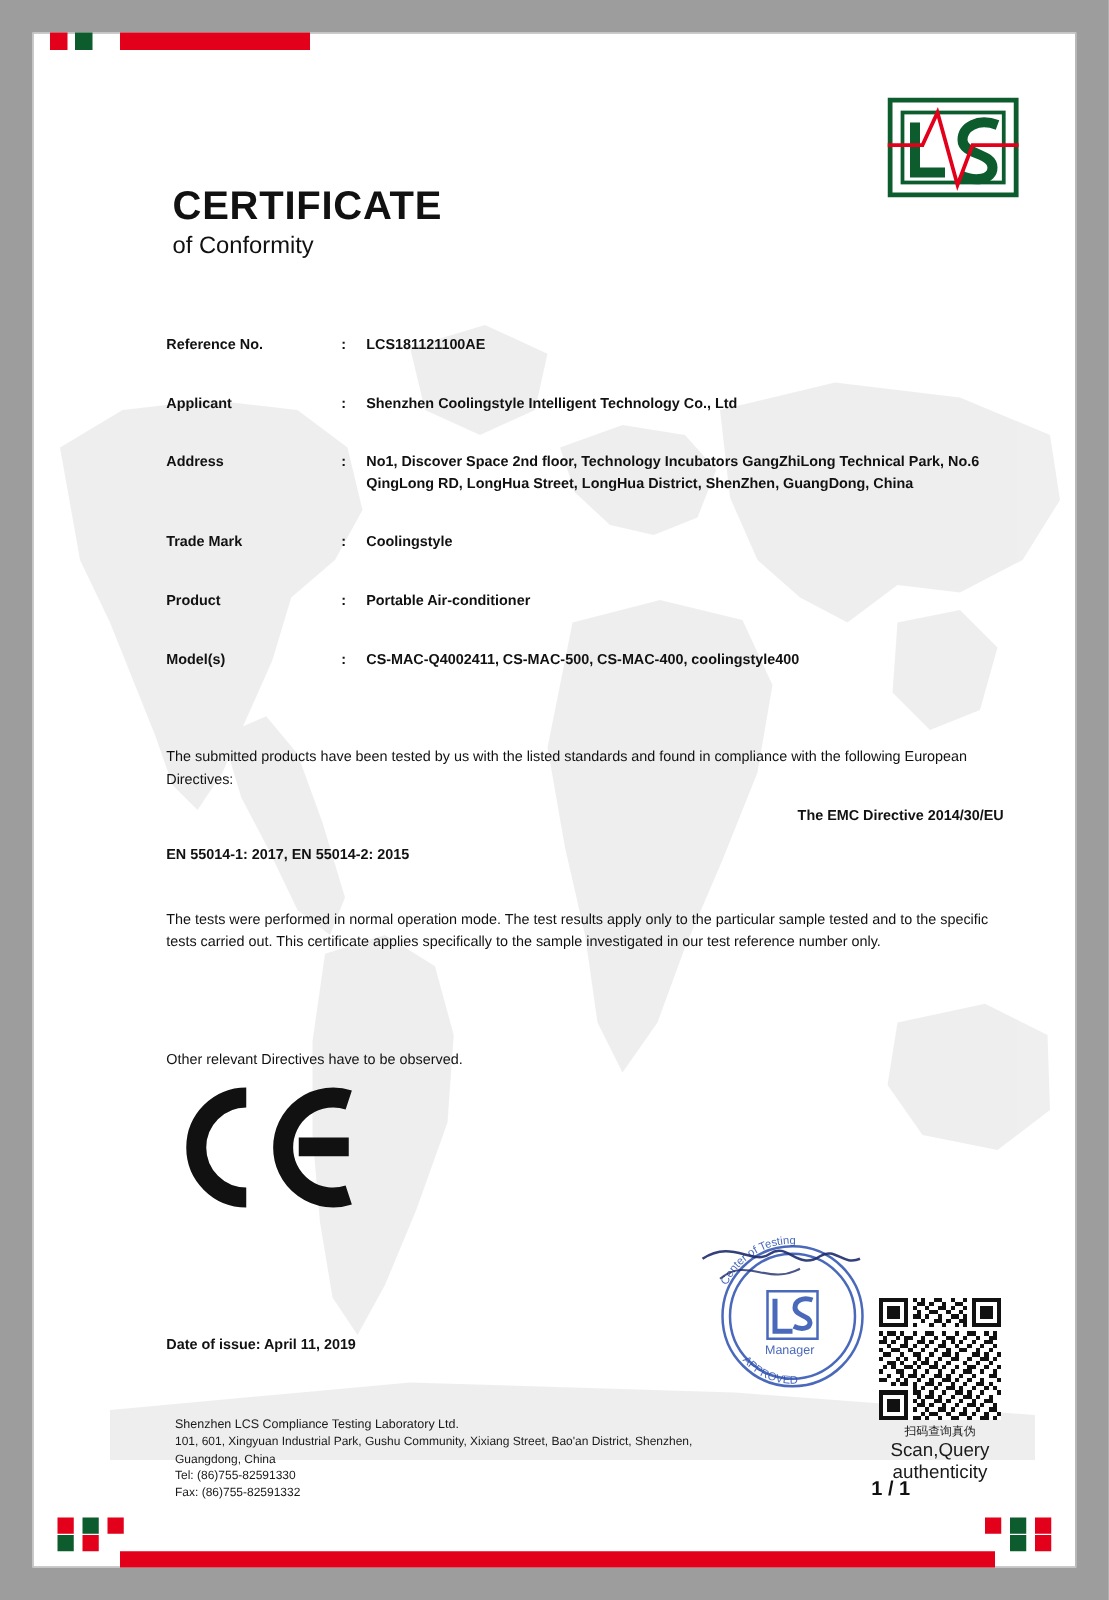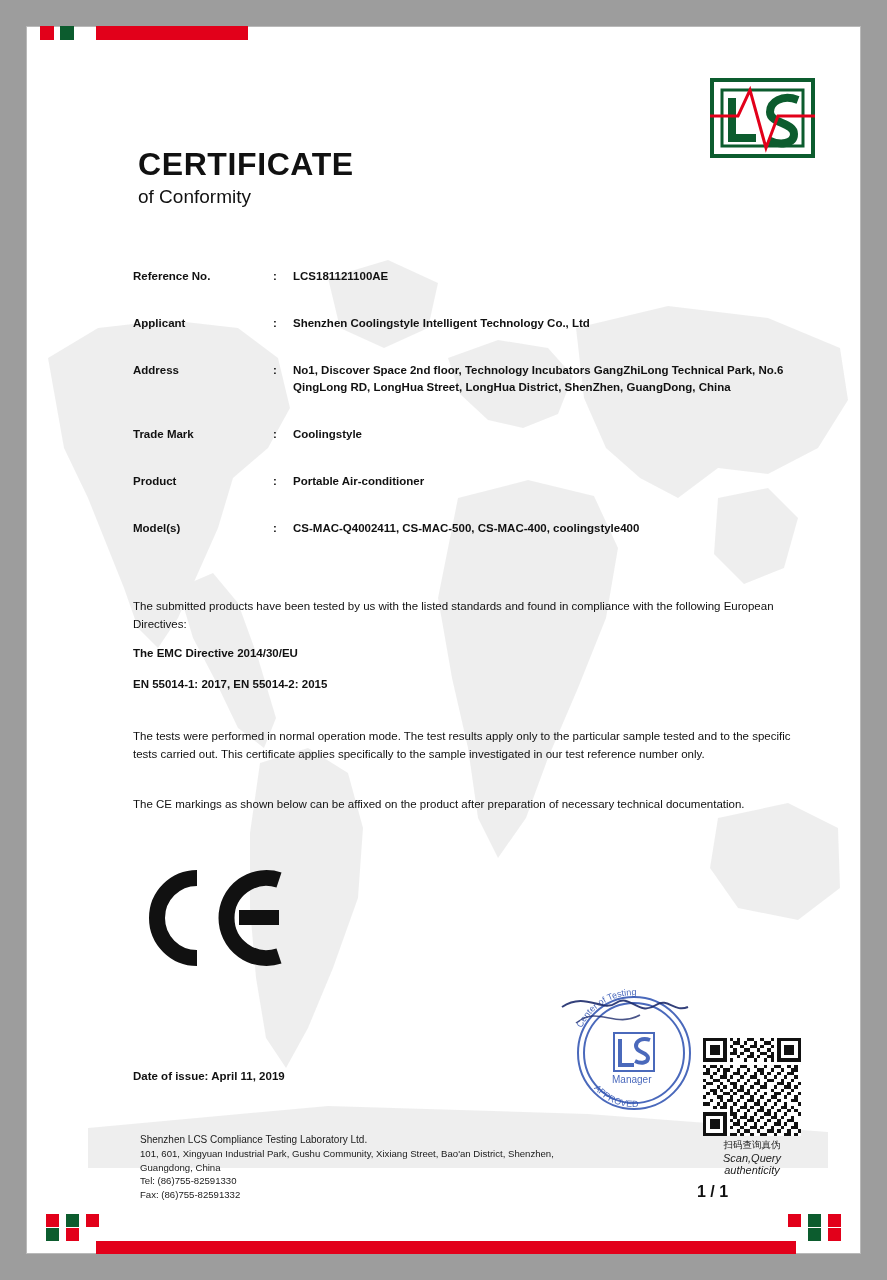--- a/index.html
+++ b/index.html
@@ -136,21 +136,21 @@
 
   
   .qr-wrap {
     position: absolute;
     right: 55px; top: 1010px;
     width: 104px;
     text-align: center;
   }
   .qr { width: 98px; height: 98px; display: block; margin: 0 auto; }
   .qr-cap1 { font-size: 9.5px; color: #1a1a1a; margin-top: 3px; }
-  .qr-cap2 { font-size: 11px; color: #1a1a1a; font-style: italic; }
+  .qr-cap2 { font-size: 15px; color: #1a1a1a; }
 
   
   .footer {
     position: absolute;
     left: 112px; top: 1105px;
     font-size: 9.6px;
     line-height: 1.42;
     color: #1a1a1a;
   }
   .footer .line-first { font-size: 10px; }
@@ -258,25 +258,25 @@
         <div class="field-value">Portable Air-conditioner</div>
       </div>
       <div class="field-row">
         <div class="field-label">Model(s)</div>
         <div class="field-colon">:</div>
         <div class="field-value">CS-MAC-Q4002411, CS-MAC-500, CS-MAC-400, coolingstyle400</div>
       </div>
     </div>
 
     <div class="para" style="top:570px;">The submitted products have been tested by us with the listed standards and found in compliance with the following European Directives:</div>
-    <div class="para bold" style="top:617px;">The EMC Directive 2014/30/EU</div>
+    <div class="para bold" style="top:617px;text-align:right;">The EMC Directive 2014/30/EU</div>
     <div class="para bold" style="top:648px;">EN 55014-1: 2017, EN 55014-2: 2015</div>
 
     <div class="para" style="top:700px;width:675px;">The tests were performed in normal operation mode. The test results apply only to the particular sample tested and to the specific tests carried out. This certificate applies specifically to the sample investigated in our test reference number only.</div>
-    <div class="para" style="top:768px;width:670px;">The CE markings as shown below can be affixed on the product after preparation of necessary technical documentation.</div>
+    <div class="para" style="top:812px;">Other relevant Directives have to be observed.</div>
 
     <div class="ce-mark">
       <svg viewBox="0 0 160 100" width="160" height="100" aria-hidden="true">
         <path d="M64 10 A40 40 0 1 0 64 90" fill="none" stroke="#111" stroke-width="16"></path>
         <path d="M146 12 A40 40 0 1 0 146 88" fill="none" stroke="#111" stroke-width="16"></path>
         <rect x="106" y="42" width="40" height="15" fill="#111"></rect>
       </svg>
     </div>
 
     <div class="date-issue">Date of issue: April 11, 2019</div>

